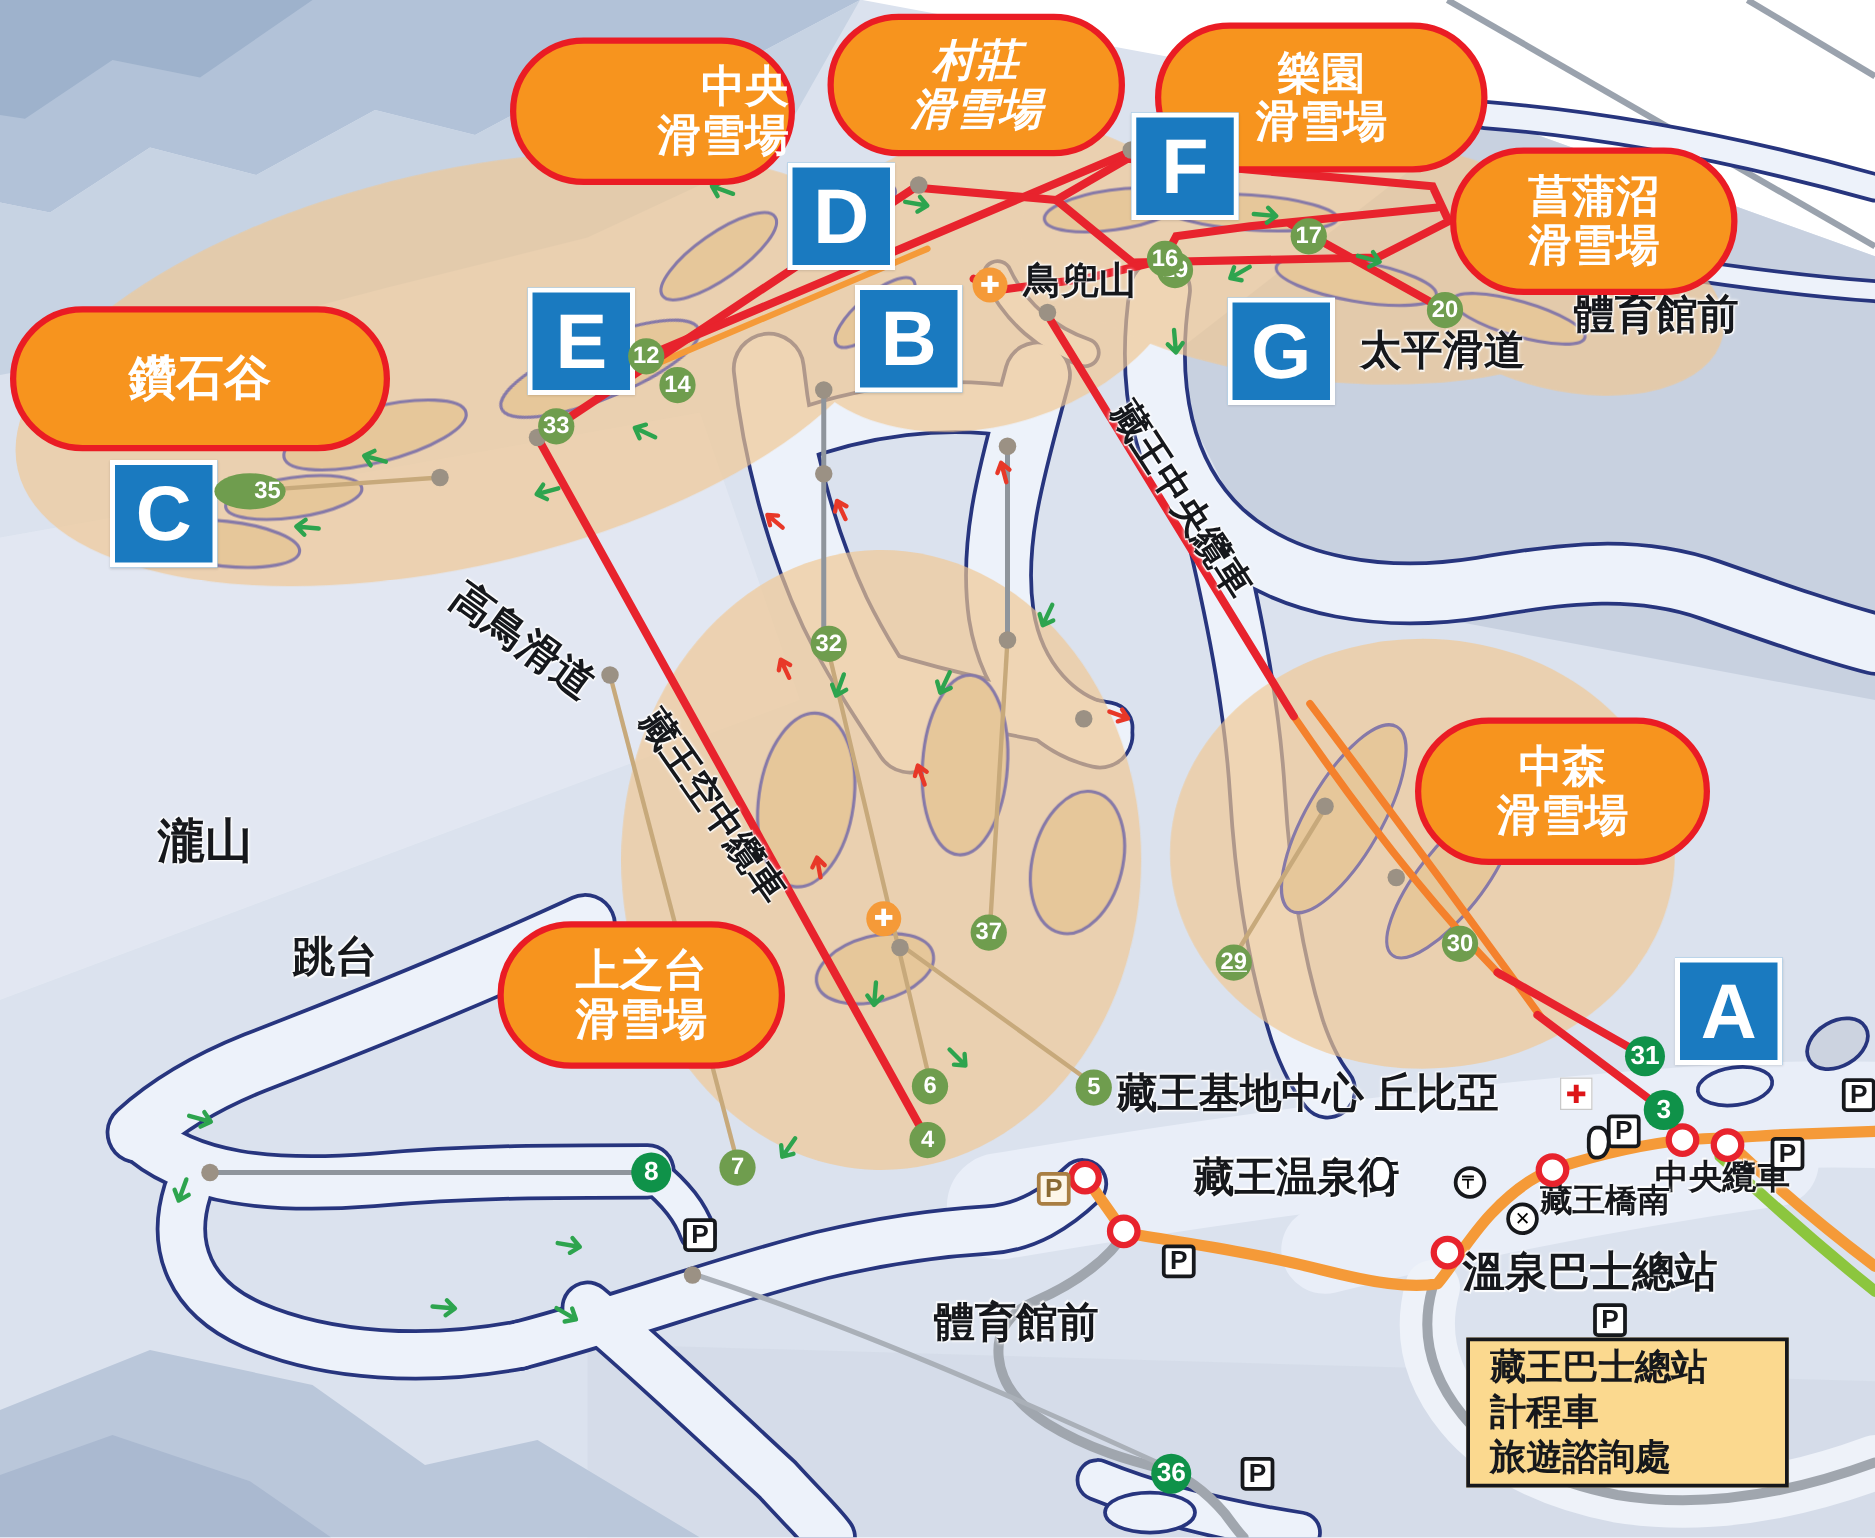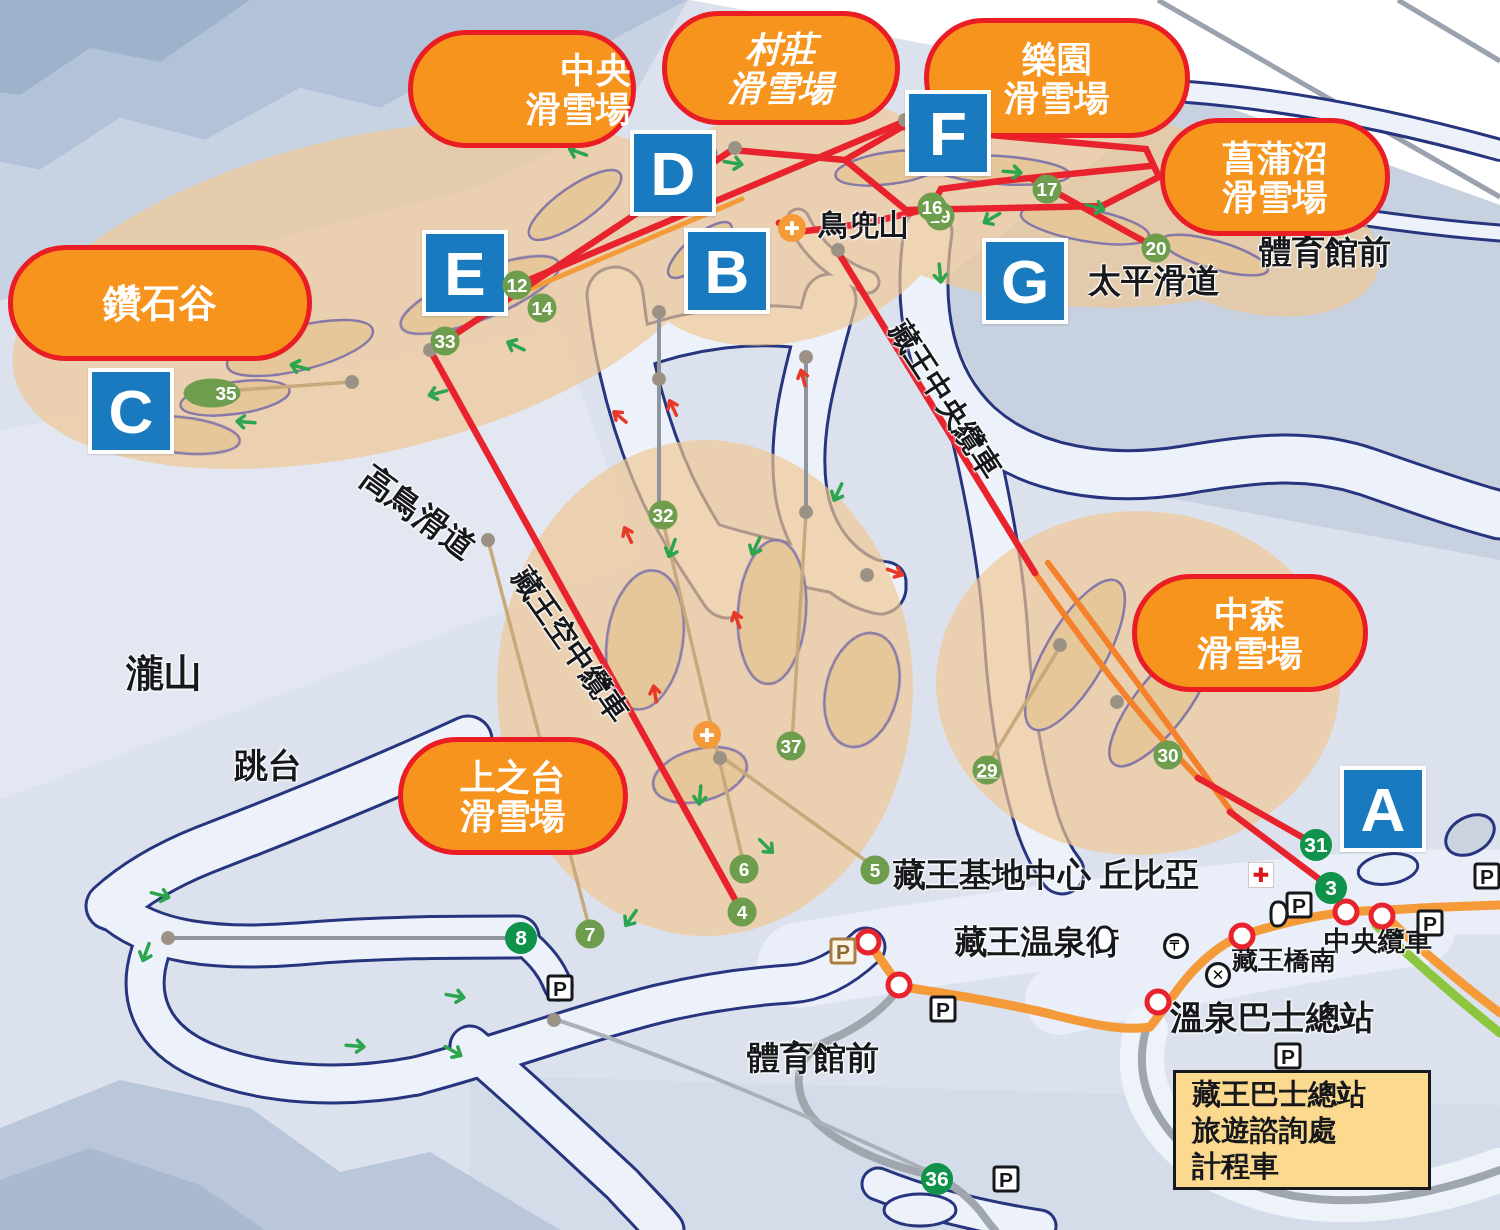--- a/index.html
+++ b/index.html
@@ -286,22 +286,22 @@
       <g transform="translate(1172,600) rotate(95)">
             <path d="M-8,0 L6,0 M1,-5 L8,0 L1,5"></path>
           </g>
     </g>
   </g>
 </svg>
 
 <div id="ov">
   <div class="infobox">
     <div>藏王巴士總站</div>
+    <div>計程車</div>
     <div>旅遊諮詢處</div>
-    <div>計程車</div>
   </div>
 <div class="bubble" style="left: 408px; top: 30px; width: 228px; height: 118px; font-size: 35px; align-items: flex-end;">
         <span>中央</span>
         <span>滑雪場</span>
       </div>
       <div class="bubble" style="left: 662px; top: 11px; width: 238px; height: 114px; font-size: 35px; font-style: italic;">
         <span>村莊</span>
         <span>滑雪場</span>
       </div>
       <div class="bubble" style="left: 924px; top: 18px; width: 266px; height: 120px; font-size: 35px;">
@@ -346,21 +346,21 @@
       </div>
       <div class="circ olive" style="left: 517px; top: 285px;">
         <span>12</span>
       </div>
       <div class="circ olive" style="left: 542px; top: 308px;">
         <span>14</span>
       </div>
       <div class="circ olive" style="left: 445px; top: 341px;">
         <span>33</span>
       </div>
-      <div class="circ olive" style="left: 212px; top: 393px; padding-left: 28px;">
+      <div class="circ olive" style="left: 200px; top: 393px; padding-left: 28px;">
         <span>35</span>
       </div>
       <div class="circ olive" style="left: 663px; top: 515px;">
         <span>32</span>
       </div>
       <div class="circ olive" style="left: 791px; top: 746px;">
         <span>37</span>
       </div>
       <div class="circ olive" style="left: 940px; top: 188px; margin-top: 28px;">
         <span>19</span>

